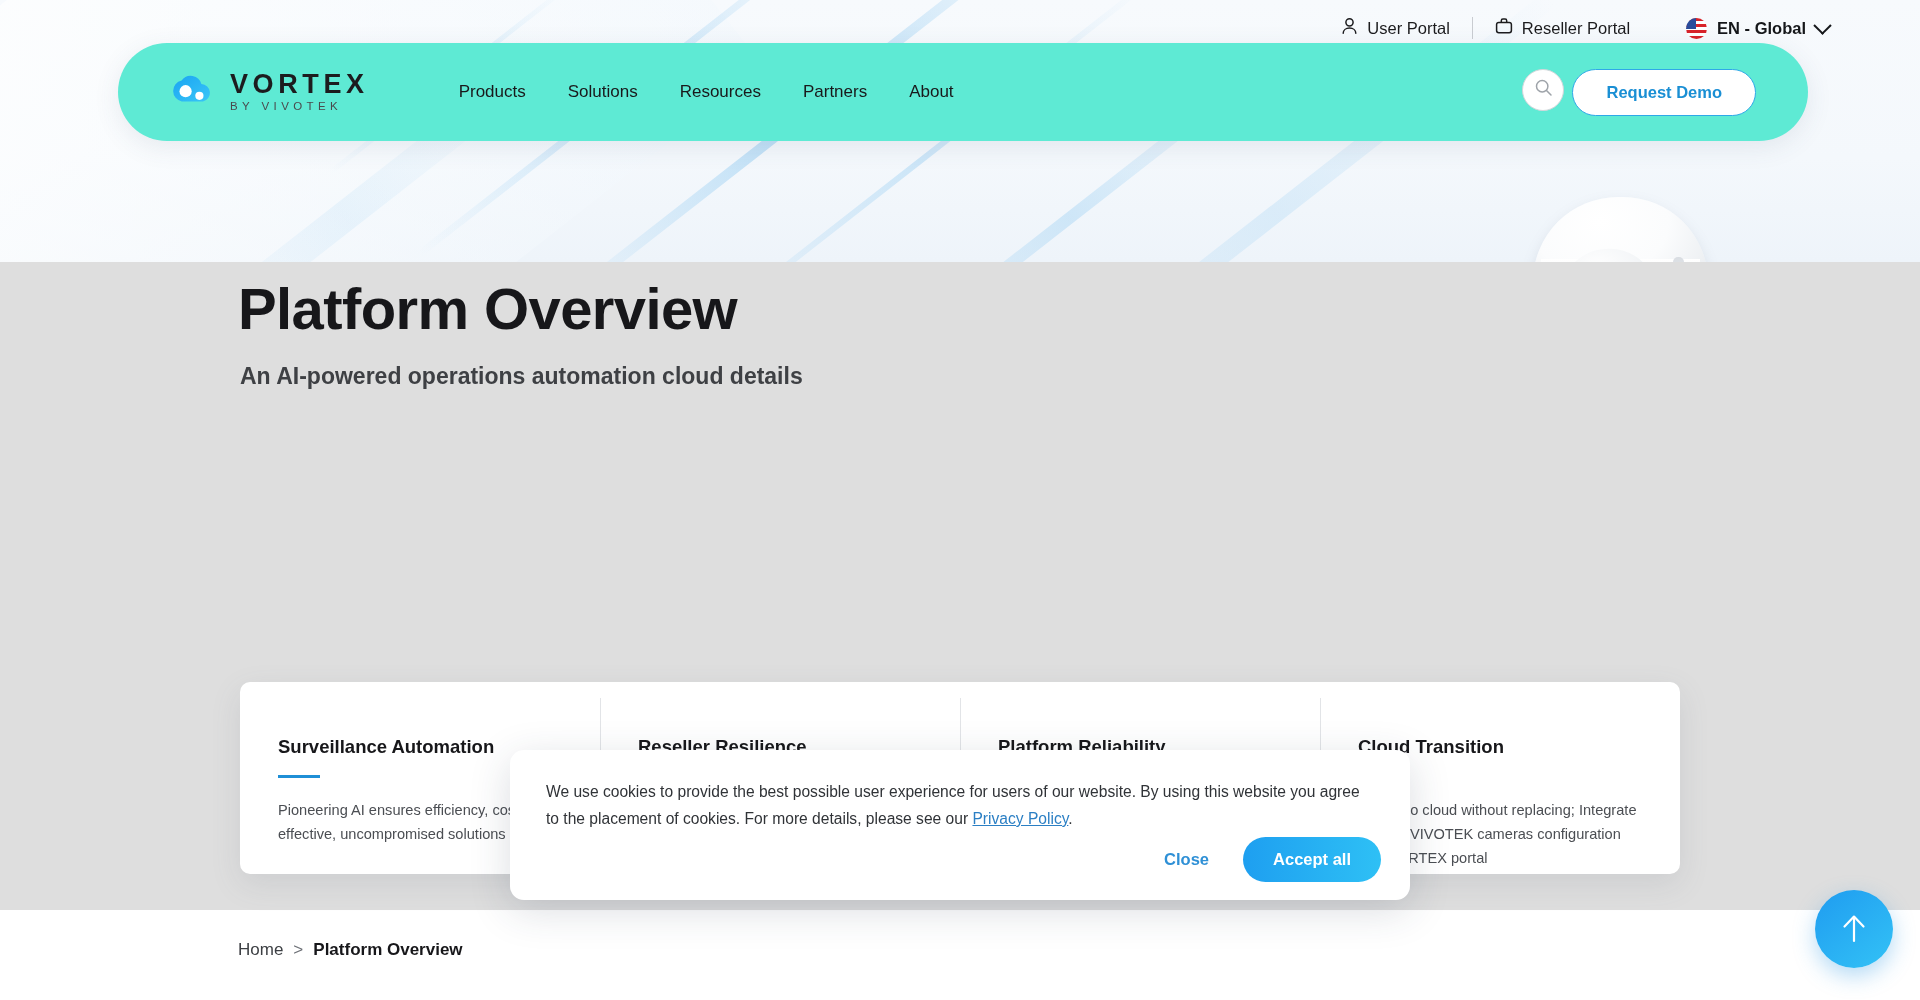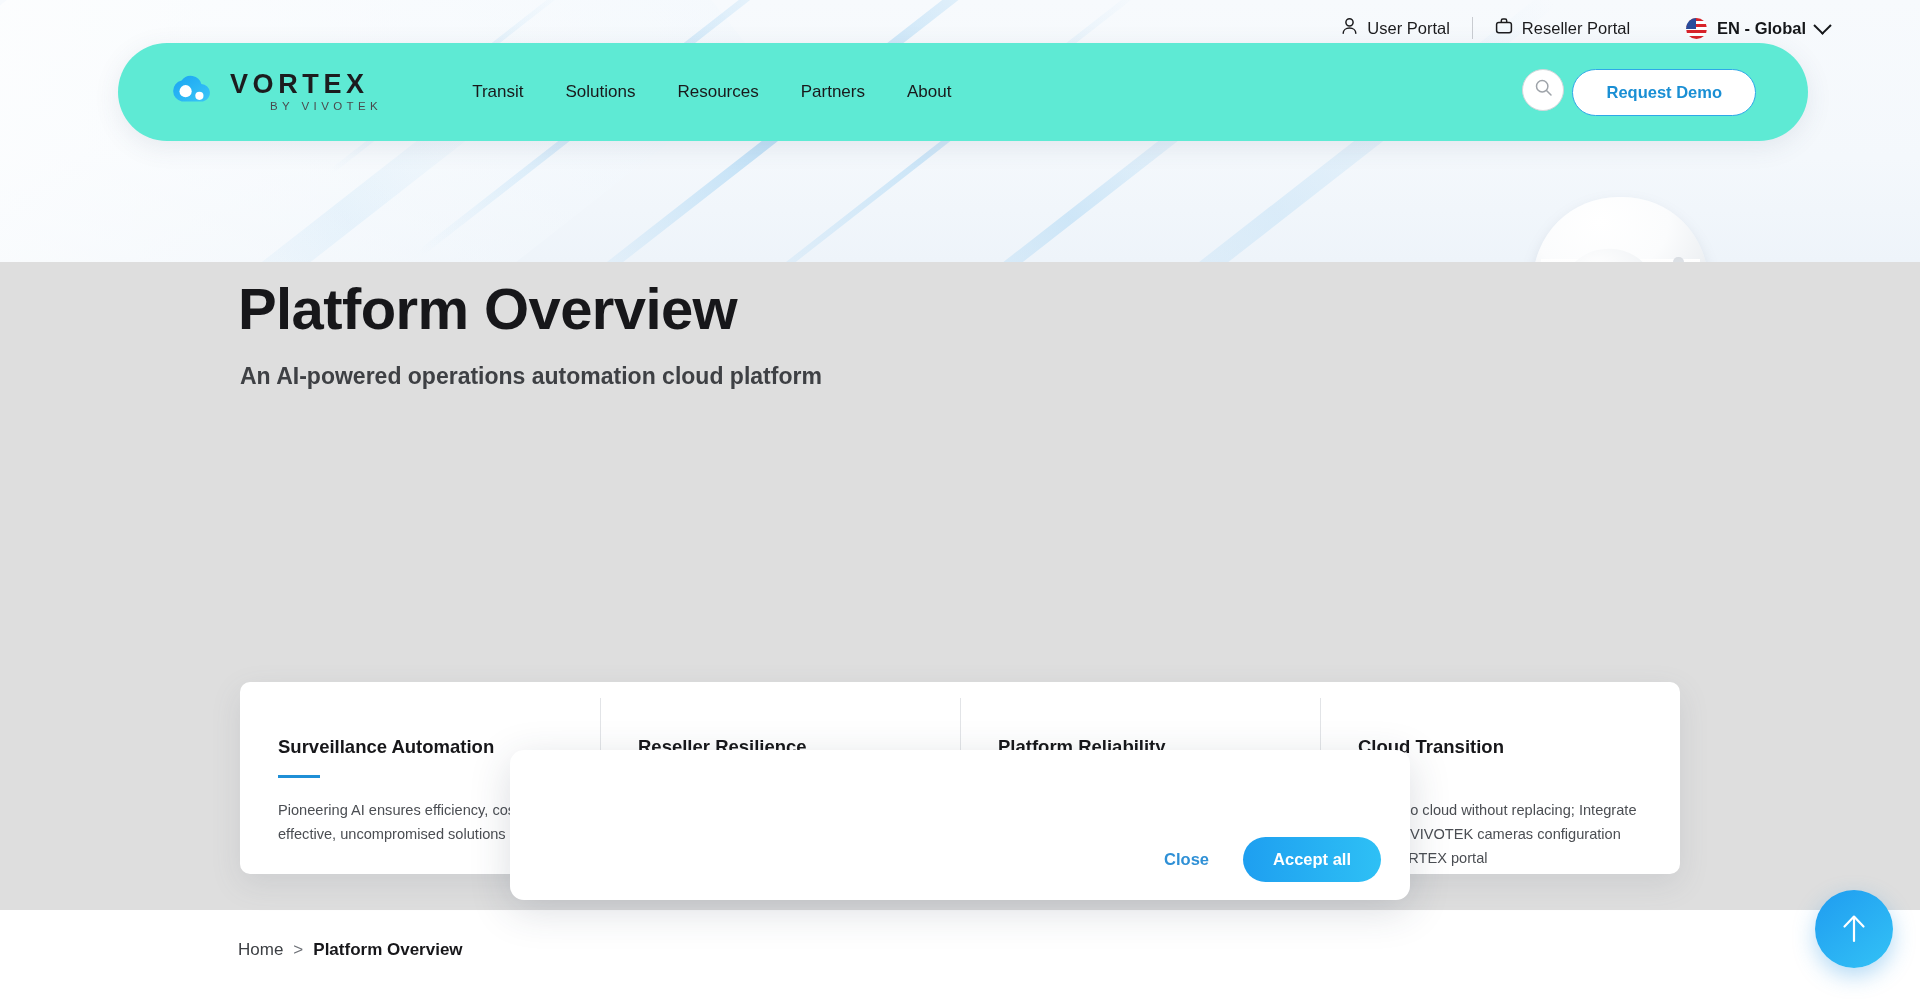--- a/index.html
+++ b/index.html
@@ -100,21 +100,21 @@
   .header-pill {
     position: absolute; left: 118px; top: 43px; width: 1690px; height: 98px;
     background: #5eead4; border-radius: 49px;
     box-shadow: 0 6px 26px rgba(60,80,110,.10);
     display: flex; align-items: center;
   }
   .logo { display:flex; align-items:center; gap: 15px; margin-left: 50px; cursor:pointer;}
   .logo-mark { width: 47px; height: 40px; flex:none; }
   .logo-text { display:flex; flex-direction:column; gap: 3px; }
   .logo-title { font-size: 27px; font-weight: 700; letter-spacing: 4.6px; color: #1c1c1e; line-height:1; }
-  .logo-sub { font-size: 11.5px; letter-spacing: 4.4px; color: #4a4a4d; line-height:1;margin-left:40px; }
+  .logo-sub { font-size: 11.5px; letter-spacing: 4.4px; color: #4a4a4d; line-height:1; }
 
   .nav { display:flex; align-items:center; gap: 42px; margin-left: 90px; }
   .nav-item { font-size: 17px; font-weight: 500; color: #19191b; cursor:pointer; white-space:nowrap; }
 
   .header-right { margin-left: auto; margin-right: 52px; display:flex; align-items:flex-start; gap: 8px; }
   .search-btn {
     width: 42px; height: 42px; border-radius: 50%;
     border: 1px solid #d3d6da; background:#fff;
     display:flex; align-items:center; justify-content:center; cursor:pointer;
   }
@@ -277,21 +277,21 @@
           <circle cx="31.4" cy="23.8" r="4.1" fill="#ffffff"></circle>
         </svg>
       </span>
       <span class="logo-text">
         <span class="logo-title">VORTEX</span>
         <span class="logo-sub">BY VIVOTEK</span>
       </span>
     </div>
 
     <nav class="nav">
-      <span class="nav-item">Transit</span>
+      <span class="nav-item">Products</span>
       <span class="nav-item">Solutions</span>
       <span class="nav-item">Resources</span>
       <span class="nav-item">Partners</span>
       <span class="nav-item">About</span>
     </nav>
 
     <div class="header-right">
       <div class="search-btn">
         <span>
           <svg width="19" height="19" viewBox="0 0 19 19" fill="none">
@@ -300,21 +300,21 @@
           </svg>
         </span>
       </div>
       <button class="demo-btn">Request Demo</button>
     </div>
   </div>
 
   <div class="gray-band"></div>
 
   <div class="hero-title">Platform Overview</div>
-  <div class="hero-sub">An AI-powered operations automation cloud platform</div>
+  <div class="hero-sub">An AI-powered operations automation cloud details</div>
 
   <div class="cards">
     <div class="card">
       <div class="card-title">Surveillance Automation</div>
       <div class="card-rule"></div>
       <div class="card-body">Pioneering AI ensures efficiency, cost-effective, uncompromised solutions</div>
     </div>
     <div class="card">
       <div class="card-title">Reseller Resilience</div>
       <div class="card-rule"></div>
@@ -326,20 +326,23 @@
       <div class="card-body">Always-on services with redundancy and proactive system health monitoring</div>
     </div>
     <div class="card">
       <div class="card-title">Cloud Transition</div>
       <div class="card-rule"></div>
       <div class="card-body">Transit to cloud without replacing; Integrate NVR or VIVOTEK cameras configuration thru VORTEX portal</div>
     </div>
   </div>
 
   <div class="cookie">
+    <div class="cookie-text">
+      <span>We use cookies to provide the best possible user experience for users of our website. By using this website you agree to the placement of cookies. For more details, please see our </span><span class="cookie-link">Privacy Policy</span><span>.</span>
+    </div>
     <div class="cookie-actions">
       <button class="btn-close">Close</button>
       <button class="btn-accept">Accept all</button>
     </div>
   </div>
 
   <div class="breadcrumb">
     <span class="bc-home">Home</span>
     <span class="bc-sep">&gt;</span>
     <span class="bc-current">Platform Overview</span>

